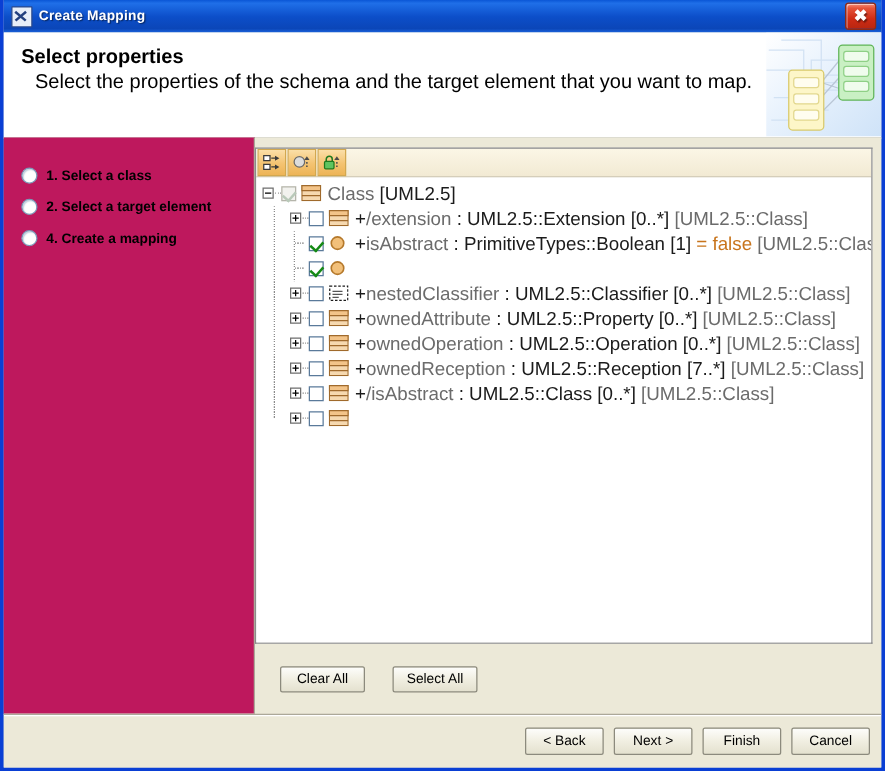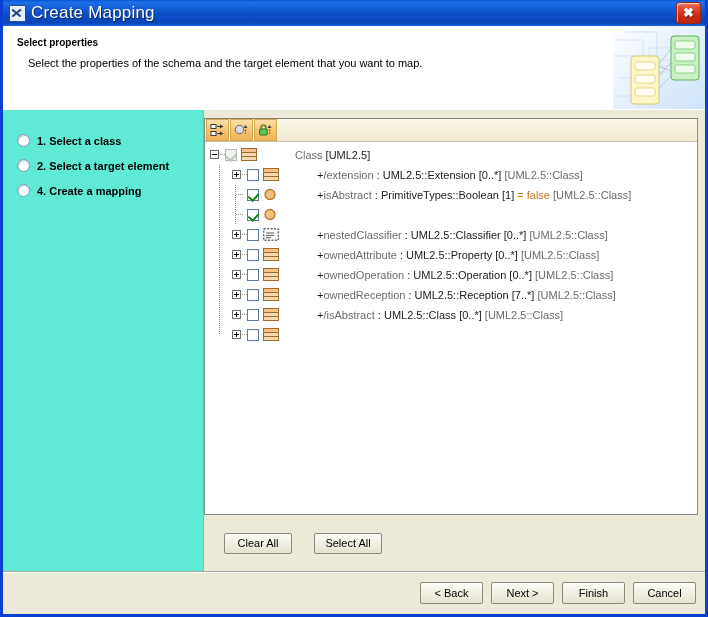--- a/index.html
+++ b/index.html
@@ -29,21 +29,21 @@
     width:15px;height:15px;margin-right:5px;flex:0 0 auto;
     background:#e8eef8;border:1px solid #2b4a8c;border-radius:1px;
     position:relative;overflow:hidden;
   }
   .title-icon:before,.title-icon:after{
     content:"";position:absolute;left:1px;top:6px;width:11px;height:1.6px;background:#24407e;
   }
   .title-icon:before{transform:rotate(40deg);}
   .title-icon:after{transform:rotate(-40deg);}
   .title-text{
-    color:#ffffff;font-weight:normal;font-size:17px;
+    color:#ffffff;font-weight:bold;font-size:11px;
     text-shadow:1px 1px 1px rgba(0,0,0,.5);
     letter-spacing:.2px;flex:1 1 auto;
   }
   .close-btn{
     width:23px;height:20px;margin-right:1px;
     background:linear-gradient(to bottom,#f58d78 0%,#e5543a 18%,#cf2c15 60%,#b82610 100%);
     border:1px solid #8f2a14;border-radius:3px;
     box-shadow:inset 1px 1px 0 rgba(255,255,255,.55);
     position:relative;cursor:pointer;flex:0 0 auto;
   }
@@ -53,43 +53,43 @@
     text-shadow:1px 1px 1px rgba(0,0,0,.45);
   }
 
   
   .banner{
     height:84px;background:#ffffff;border-bottom:1px solid #9f9f91;
     position:relative;overflow:hidden;
   }
   .banner-title{
     position:absolute;left:14px;top:11px;
-    font-weight:bold;font-size:10px;color:#000;
+    font-weight:bold;font-size:16px;color:#000;
   }
   .banner-sub{
     position:absolute;left:25px;top:31px;
-    font-size:11px;color:#000;
+    font-size:16px;color:#000;
   }
   .banner-art{
     position:absolute;right:0;top:0;width:92px;height:83px;
     background:linear-gradient(135deg,#ffffff 0%,#eaf3fd 40%,#cfe3f8 100%);
   }
   .banner-art svg{display:block;}
 
   
   .content{
     position:absolute;left:0;top:110px;right:0;bottom:0;
     display:flex;flex-direction:column;
   }
   .main-split{display:flex;flex:1 1 auto;min-height:0;}
 
   
   .steps{
     width:201px;box-sizing:border-box;
-    background:#5eead4;border-right:1px solid #aca899;
+    background:#be185d;border-right:1px solid #aca899;
     padding:18px 0 0 0;flex:0 0 auto;
     display:flex;flex-direction:column;
   }
   .step{
     display:flex;align-items:center;height:25px;padding-left:14px;cursor:pointer;
   }
   .radio{
     width:11px;height:11px;border-radius:50%;
     border:1px solid #7a99b8;background:#fff;
     box-shadow:inset 1px 1px 1px rgba(120,150,180,.45);
@@ -173,21 +173,21 @@
     content:"";position:absolute;left:2px;top:1px;width:5px;height:8px;
     border:solid #158a15;border-width:0 2px 2px 0;transform:rotate(42deg);
   }
   .cbx.dim{border-color:#b5b5ab;background:#f2f2ee;}
   .cbx.dim:after{
     content:"";position:absolute;left:2px;top:1px;width:5px;height:8px;
     border:solid #b9c9b9;border-width:0 2px 2px 0;transform:rotate(42deg);
   }
   .ico{width:17px;height:14px;flex:0 0 auto;margin-right:4px;position:relative;}
   .ico svg{display:block;}
-  .lbl{font-size:11px;color:#6b6b6b;margin-left:33px;}
+  .lbl{font-size:15px;color:#6b6b6b;}
   .lbl .k{color:#1b1b1b;}
   .lbl .val{color:#c8741c;}
   .lbl .nm{color:#6b6b6b;}
 
   
   .sel-bar{
     flex:0 0 auto;height:56px;display:flex;align-items:center;padding-left:20px;gap:22px;
   }
   .btn{
     min-width:68px;height:21px;box-sizing:border-box;

